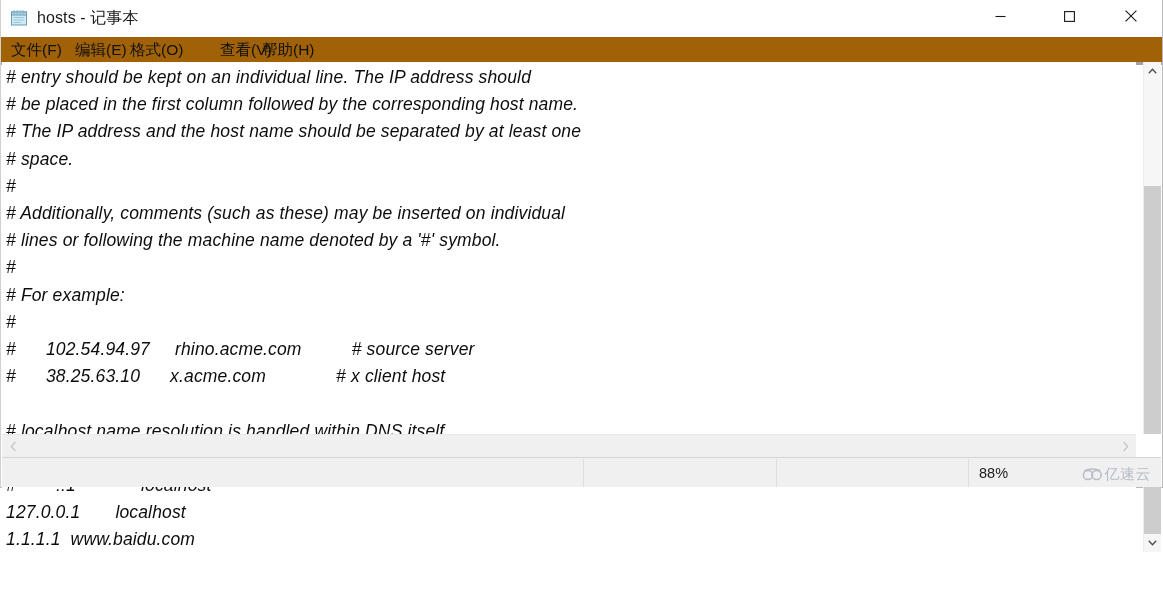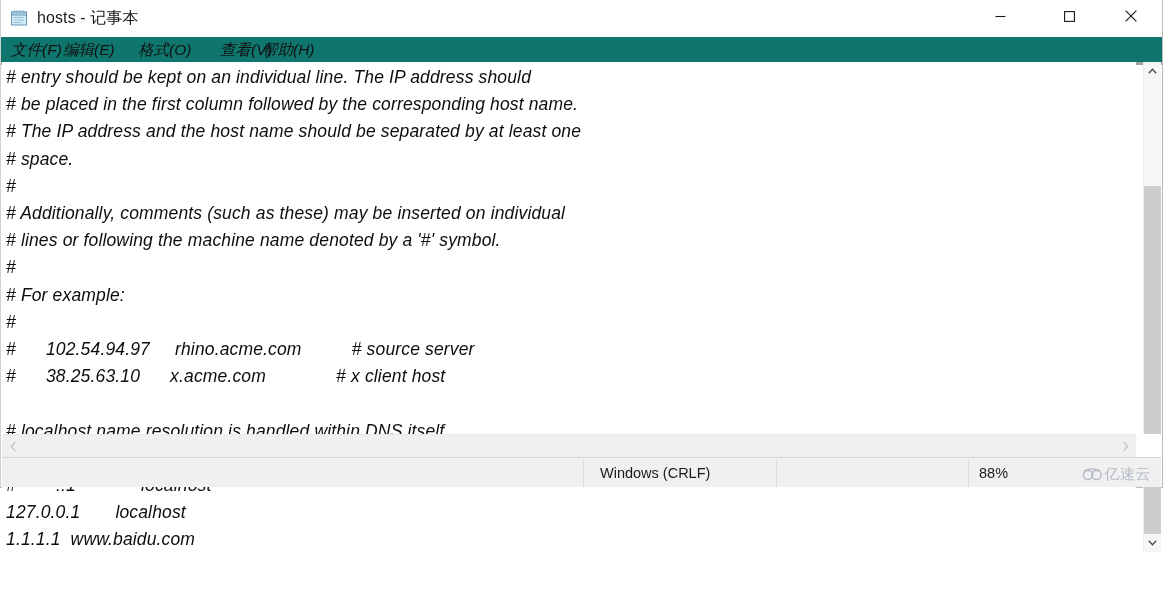--- a/index.html
+++ b/index.html
@@ -64,23 +64,22 @@
   #btn-max { right: 70px; }
   #btn-close { right: 8px; }
   .winbtn svg { display: block; margin: 0 auto; }
 
   
   #menubar {
     position: absolute;
     left: 0; top: 37px;
     width: 100%;
     height: 25px;
-    background: #0f766e;
+    background: #a16207;
     border-bottom: 3px solid #a3a3a3;
-    font-style: italic;
   }
   .menu-item {
     position: absolute;
     top: 2px;
     font-size: 15.5px;
     color: #111111;
     line-height: 21px;
     white-space: nowrap;
     padding: 0 2px;
     cursor: default;
@@ -239,22 +238,22 @@
     <button class="winbtn" id="btn-close">
       <svg width="12" height="12" viewBox="0 0 12 12">
         <line x1="0.6" y1="0.6" x2="11.4" y2="11.4" stroke="#171717" stroke-width="1.1"></line>
         <line x1="11.4" y1="0.6" x2="0.6" y2="11.4" stroke="#171717" stroke-width="1.1"></line>
       </svg>
     </button>
   </div>
 
   <div id="menubar">
     <span class="menu-item" style="left:8px">文件(F)</span>
-    <span class="menu-item" style="left:60px">编辑(E)</span>
-    <span class="menu-item" style="left:135px">格式(O)</span>
+    <span class="menu-item" style="left:72px">编辑(E)</span>
+    <span class="menu-item" style="left:127px">格式(O)</span>
     <span class="menu-item" style="left:217px">查看(V)</span>
     <span class="menu-item" style="left:259px">帮助(H)</span>
   </div>
 
   <div id="textarea-wrap">
     <div id="textcontent"># entry should be kept on an individual line. The IP address should
 # be placed in the first column followed by the corresponding host name.
 # The IP address and the host name should be separated by at least one
 # space.
 #
@@ -300,21 +299,20 @@
       </svg>
     </div>
   </div>
   <div id="sb-corner"></div>
 
   <div id="statusbar">
     <div class="status-sep" style="left:581px"></div>
     <div class="status-sep" style="left:774px"></div>
     <div class="status-sep" style="left:966px"></div>
 
-    <div class="status-cell" id="status-eol">Windows (CRLF)</div>
     <div class="status-cell" id="status-zoom">88%</div>
 
     <div id="watermark">
       <svg width="21" height="15" viewBox="0 0 21 15">
         <circle cx="6" cy="8" r="4.6" fill="none" stroke="#b6bcc6" stroke-width="1.5"></circle>
         <circle cx="14.6" cy="8" r="4.6" fill="none" stroke="#b6bcc6" stroke-width="1.5"></circle>
         <path d="M2.4 3.6 Q 10.3 0.6 18.2 3.6" fill="none" stroke="#b6bcc6" stroke-width="1.5"></path>
       </svg>
       <span>亿速云</span>
     </div>

